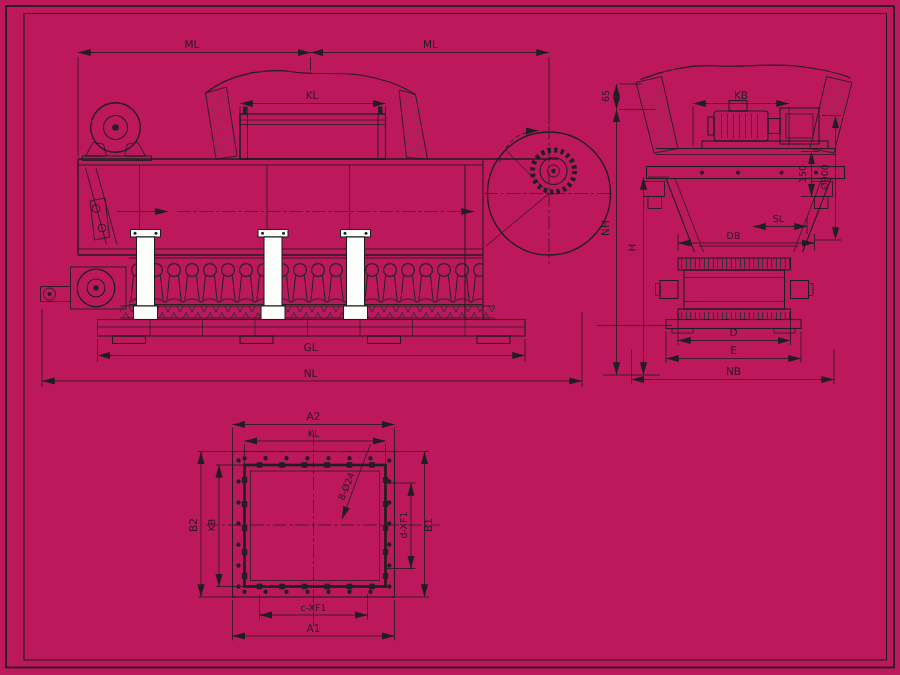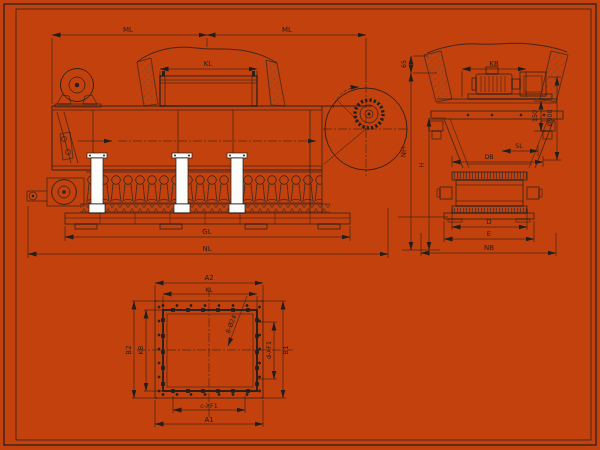--- a/index.html
+++ b/index.html
@@ -1,16 +1,16 @@
 <!DOCTYPE html>
 <html><head>
 <meta charset="utf-8">
 <style>
   html,body{margin:0;padding:0;background:#ffffff;}
-  #sheet{position:relative;width:600px;height:450px;background:#c2410c;overflow:hidden;
+  #sheet{position:relative;width:600px;height:450px;background:#be185d;overflow:hidden;
          font-family:"DejaVu Sans", sans-serif;}
   svg{display:block;}
   text{font-family:"DejaVu Sans", sans-serif;font-size:7px;fill:#1f1f1f;}
   .sm{font-size:6.3px;}
 </style>
 </head>
 <body>
 
 <div id="sheet">
 <svg width="600" height="450" viewBox="0 0 600 450">

